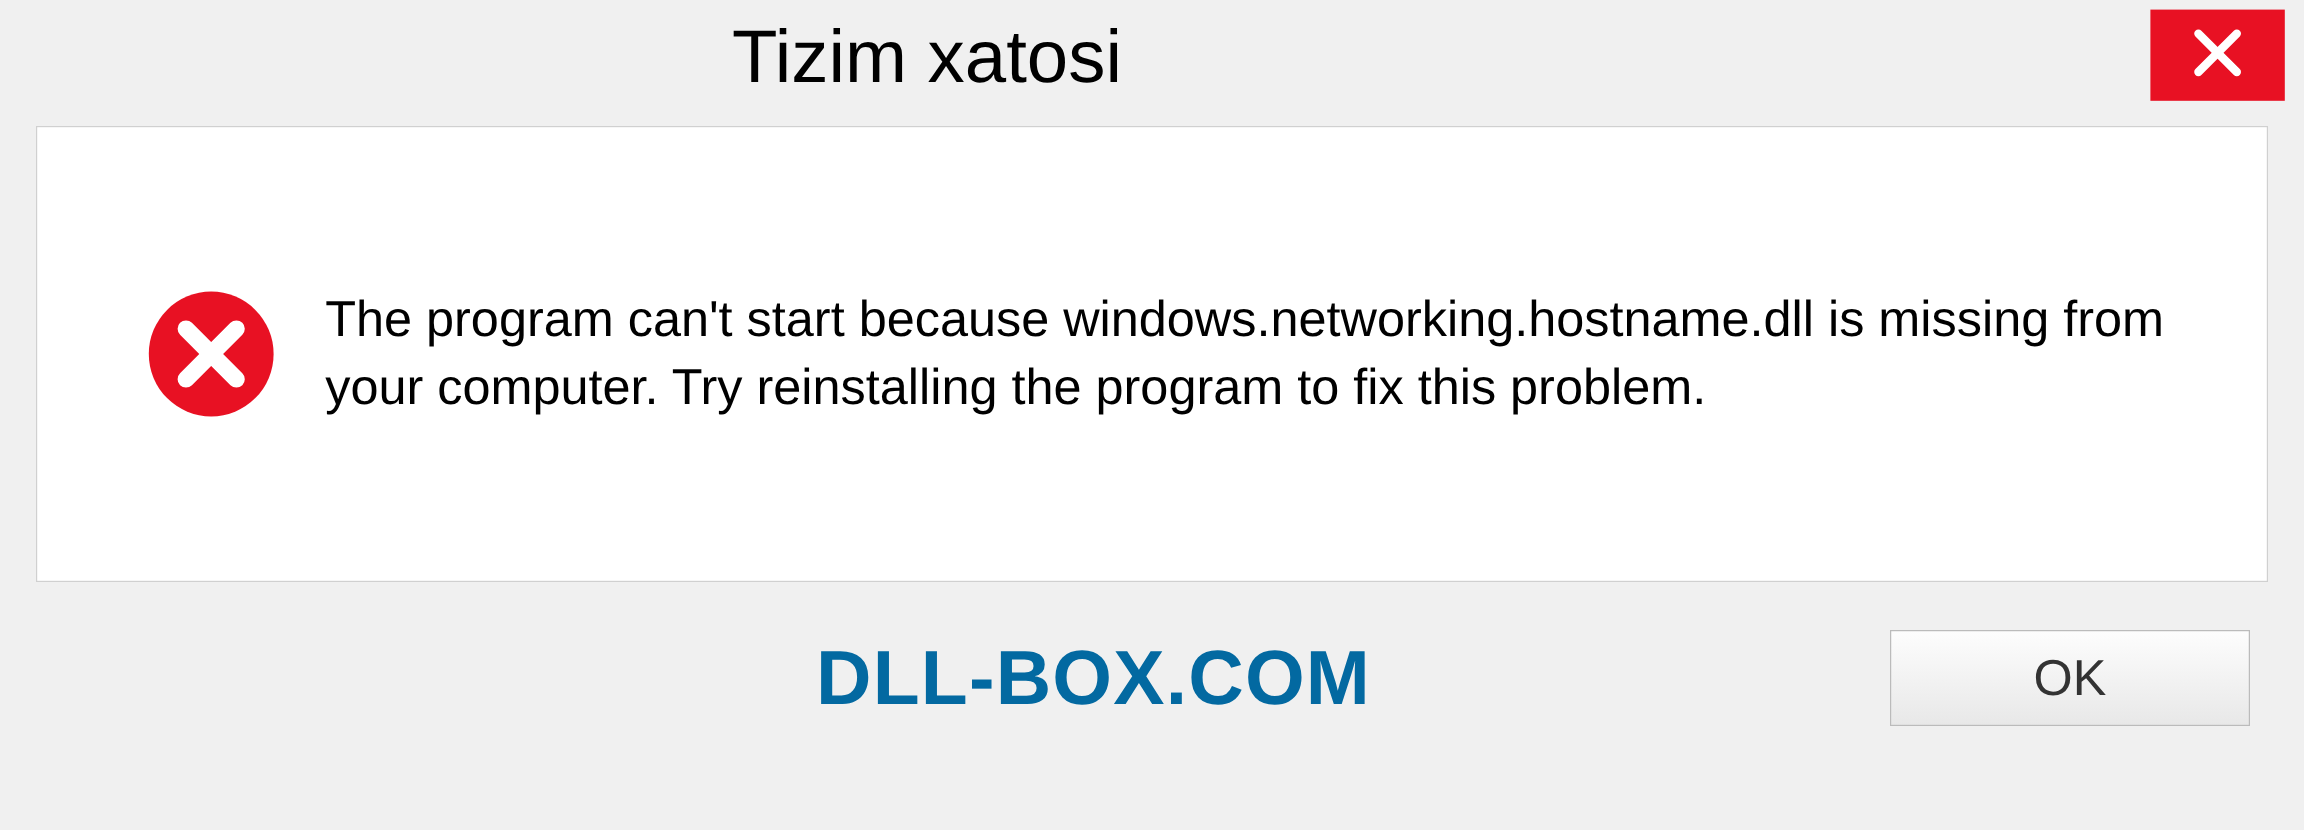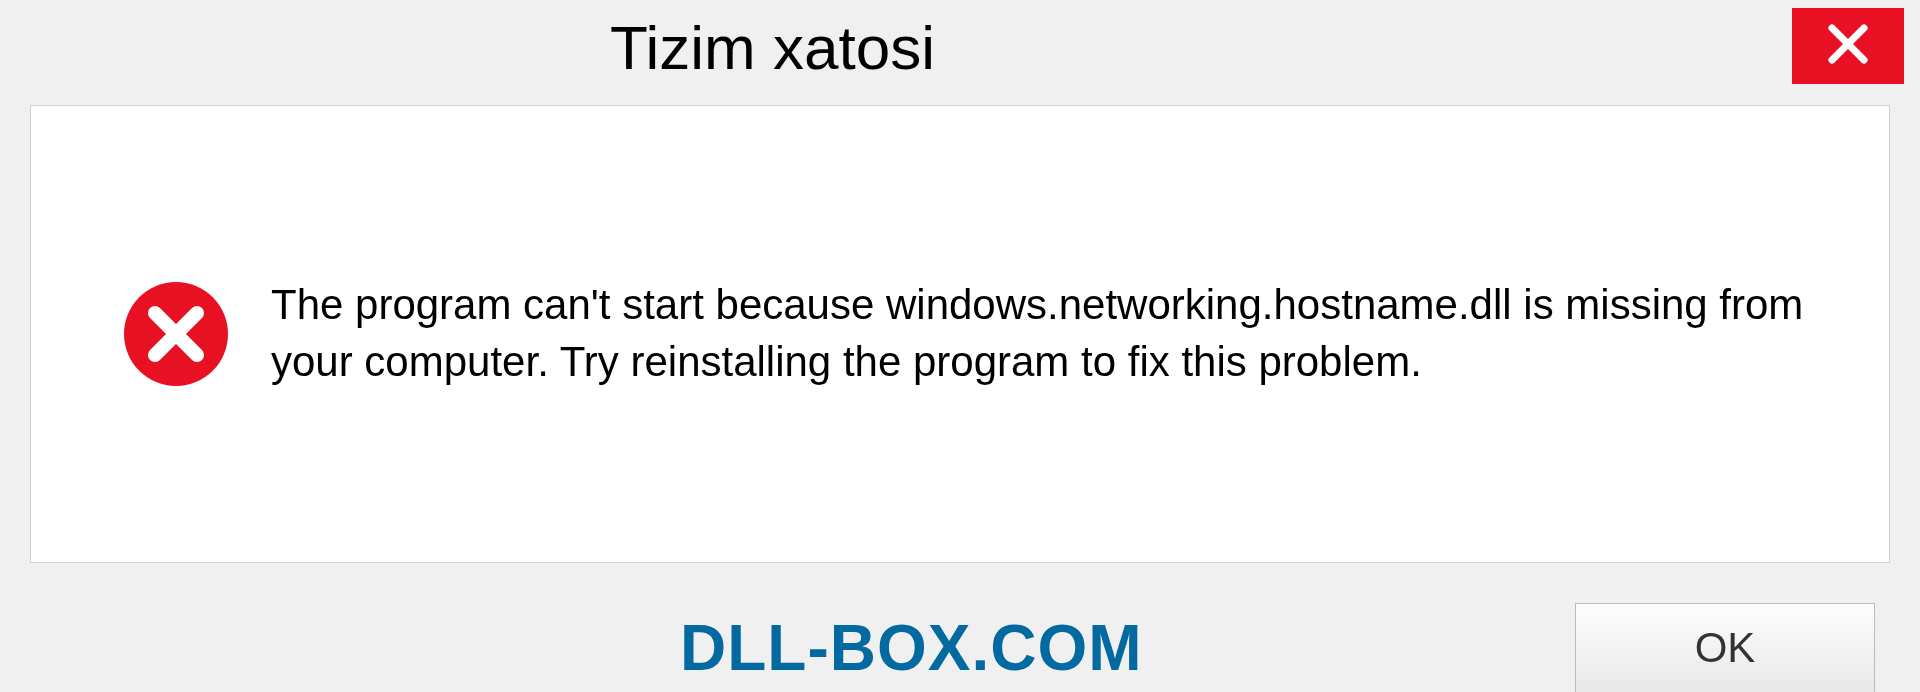--- a/index.html
+++ b/index.html
@@ -43,21 +43,21 @@
       top: 8px;
     }
     .close-button svg {
       width: 44px;
       height: 44px;
     }
     .content-box {
       margin: 10px 30px 20px 30px;
       border: 1px solid #d0d0d0;
       background: #ffffff;
-      height: 458px;
+      height: 380px;
       display: flex;
       align-items: center;
       padding: 0 70px 0 90px;
     }
     .error-icon {
       width: 110px;
       height: 110px;
       flex-shrink: 0;
       margin-right: 40px;
     }
@@ -76,21 +76,21 @@
     .watermark {
       font-size: 64px;
       font-weight: 900;
       color: #0369a1;
       letter-spacing: 1px;
       margin-left: 680px;
       font-family: Arial, sans-serif;
     }
     .ok-button {
       width: 300px;
-      height: 90px;
+      height: 80px;
       border: 1px solid #bbb;
       background: linear-gradient(#fdfdfd, #e8e8e8);
       font-size: 42px;
       color: #333;
       cursor: pointer;
       display: flex;
       align-items: center;
       justify-content: center;
     }
   </style>

